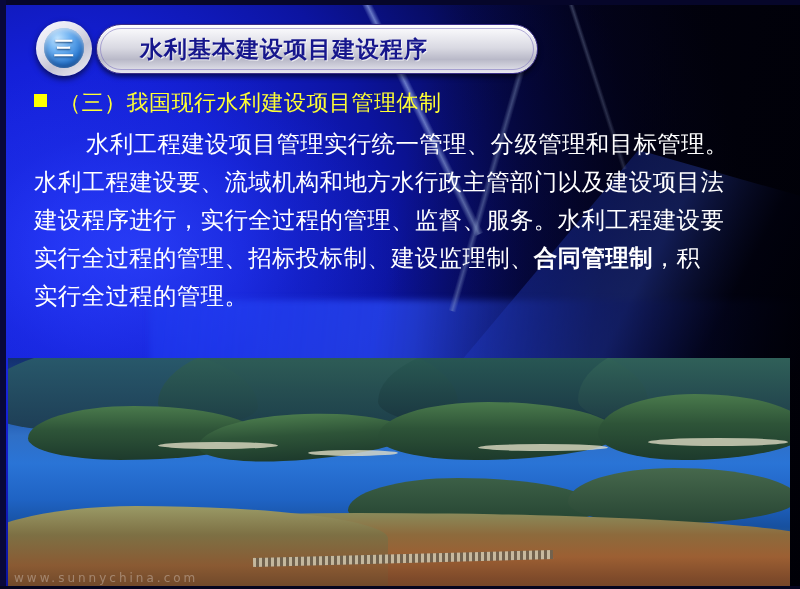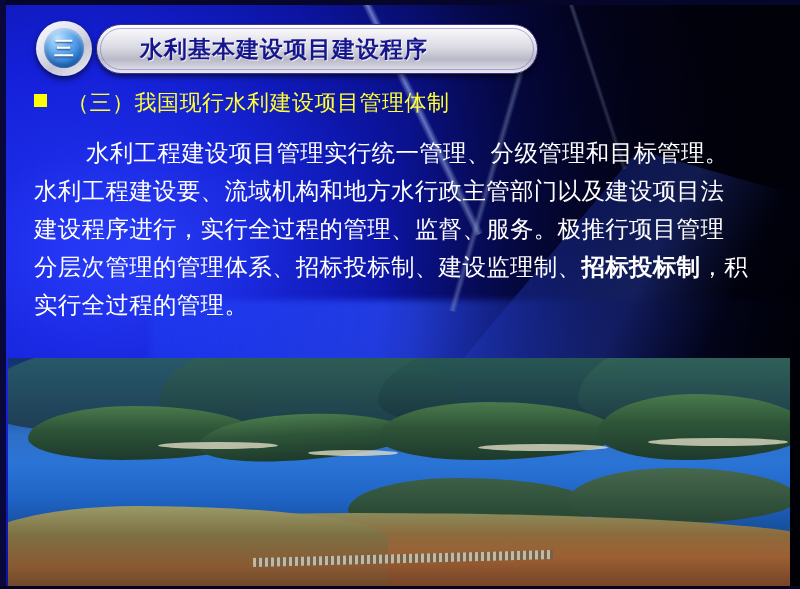--- a/index.html
+++ b/index.html
@@ -169,24 +169,23 @@
     background: #ffff00;
     flex: none;
     position: relative;
     top: -3px;
   }
   .bullet-text {
     font-size: 22px;
     color: #ffff33;
     letter-spacing: 0.5px;
     white-space: nowrap;
-    margin-left: 8px;
   }
   .para {
-    margin-top: 16px;
+    margin-top: 7px;
     font-size: 23.5px;
     line-height: 38px;
     color: #ffffff;
     letter-spacing: 0.3px;
   }
   .para .ln {
     display: block;
     white-space: nowrap;
   }
   .para .ln.indent {
@@ -318,22 +317,22 @@
   <div class="content">
 
     <div class="bullet-line">
       <span class="bullet-mark"></span>
       <span class="bullet-text">（三）我国现行水利建设项目管理体制</span>
     </div>
 
     <div class="para">
       <span class="ln indent">水利工程建设项目管理实行统一管理、分级管理和目标管理。</span>
       <span class="ln">水利工程建设要、流域机构和地方水行政主管部门以及建设项目法</span>
-      <span class="ln">建设程序进行，实行全过程的管理、监督、服务。极推行项目管理</span>
-      <span class="ln"><span>分层次管理的管理体系、招标投标制、建设监理制、</span><b>招标投标制</b><span>，积</span></span>
+      <span class="ln">建设程序进行，实行全过程的管理、监督、服务。水利工程建设要</span>
+      <span class="ln"><span>实行全过程的管理、招标投标制、建设监理制、</span><b>合同管理制</b><span>，积</span></span>
       <span class="ln">实行全过程的管理。</span>
     </div>
   </div>
 
   <div class="photo">
     <div class="photo-sky"></div>
 
     <div class="hill h1"></div>
     <div class="hill h2"></div>
     <div class="hill h3"></div>
@@ -349,14 +348,15 @@
     <div class="shore" style="left:150px; top:84px; width:120px; height:7px;"></div>
     <div class="shore" style="left:300px; top:92px; width:90px; height:6px;"></div>
     <div class="shore" style="left:470px; top:86px; width:130px; height:7px;"></div>
     <div class="shore" style="left:640px; top:80px; width:140px; height:8px;"></div>
 
     <div class="fore"></div>
     <div class="fore2"></div>
     <div class="dam"></div>
   </div>
 
+  <div class="photo-credit">www.sunnychina.com</div>
 
 </div>
 
 </body></html>

